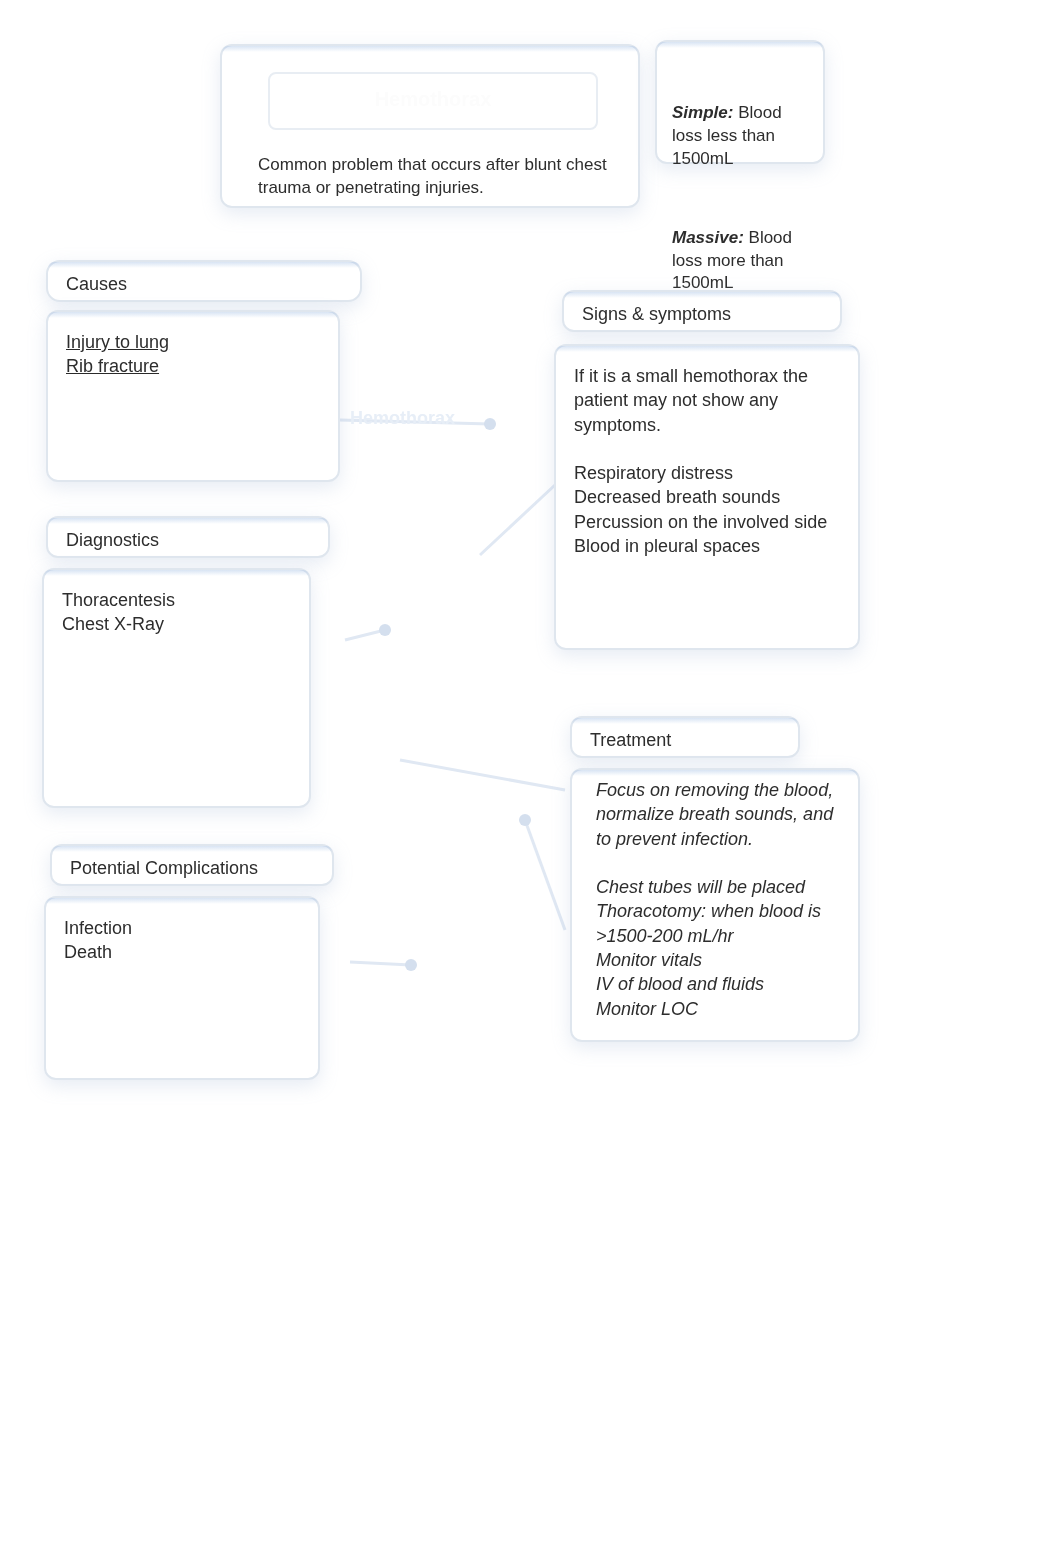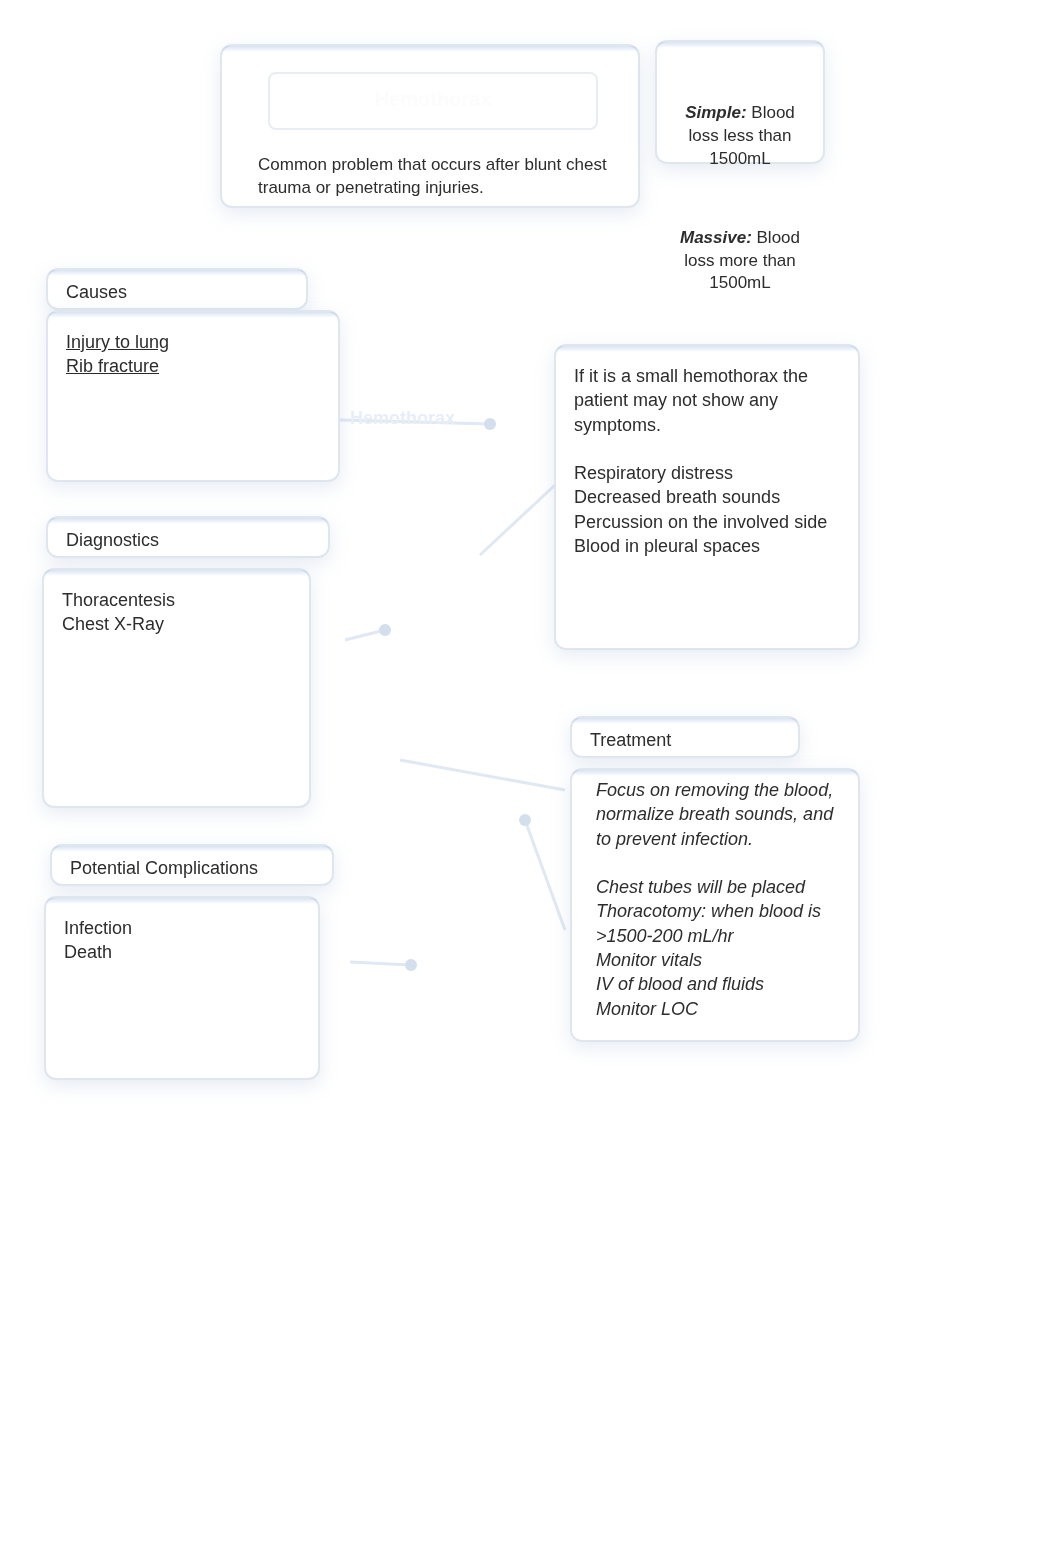--- a/index.html
+++ b/index.html
@@ -104,33 +104,33 @@
 </svg>
 
 <div class="box" style="left:220px; top:44px; width:420px; height:164px; padding-top:60px;">
   <div class="glow-top"></div>
   <div class="content small" style="position:absolute; left:36px; right:22px; top:108px;">Common problem that occurs after blunt chest trauma or penetrating injuries.</div>
 </div>
 <div class="title-inner" style="left:268px; top:72px; width:330px; height:58px;">
   <span>Hemothorax</span>
 </div>
 
-<div class="box" style="left:655px; top:40px; width:170px; height:124px; padding:14px 15px;text-align:center;">
+<div class="box" style="left:655px; top:40px; width:170px; height:124px; padding:14px 15px;">
   <div class="glow-top"></div>
   <div class="content small">
     <div style="margin-bottom:10px;">
       <span class="italic-strong">Simple:</span><span> Blood loss less than 1500mL</span>
     </div>
     <div>
       <span class="italic-strong">Massive:</span><span> Blood loss more than 1500mL</span>
     </div>
   </div>
 </div>
 
-<div class="box" style="left:46px; top:268px; width:262px; height:42px;">
+<div class="box" style="left:46px; top:260px; width:316px; height:42px;border-radius:14px;">
   <div class="glow-top"></div>
   <span class="hdr">Causes</span>
 </div>
 <div class="box" style="left:46px; top:310px; width:294px; height:172px;text-decoration:underline;">
   <div class="glow-top"></div>
   <div class="content" style="padding-top:6px;">Injury to lung
 Rib fracture</div>
 </div>
 
 <div class="box" style="left:46px; top:516px; width:284px; height:42px;">
@@ -146,20 +146,24 @@
 <div class="box" style="left:50px; top:844px; width:284px; height:42px;">
   <div class="glow-top"></div>
   <span class="hdr">Potential Complications</span>
 </div>
 <div class="box" style="left:44px; top:896px; width:276px; height:184px;">
   <div class="glow-top"></div>
   <div class="content" style="padding-top:6px;">Infection
 Death</div>
 </div>
 
+<div class="box" style="left:562px; top:290px; width:280px; height:42px;">
+  <div class="glow-top"></div>
+  <span class="hdr">Signs &amp; symptoms</span>
+</div>
 <div class="box" style="left:554px; top:344px; width:306px; height:306px;">
   <div class="glow-top"></div>
   <div class="content" style="padding-top:6px;">If it is a small hemothorax the patient may not show any symptoms.
 
 Respiratory distress
 Decreased breath sounds
 Percussion on the involved side
 Blood in pleural spaces</div>
 </div>
 

